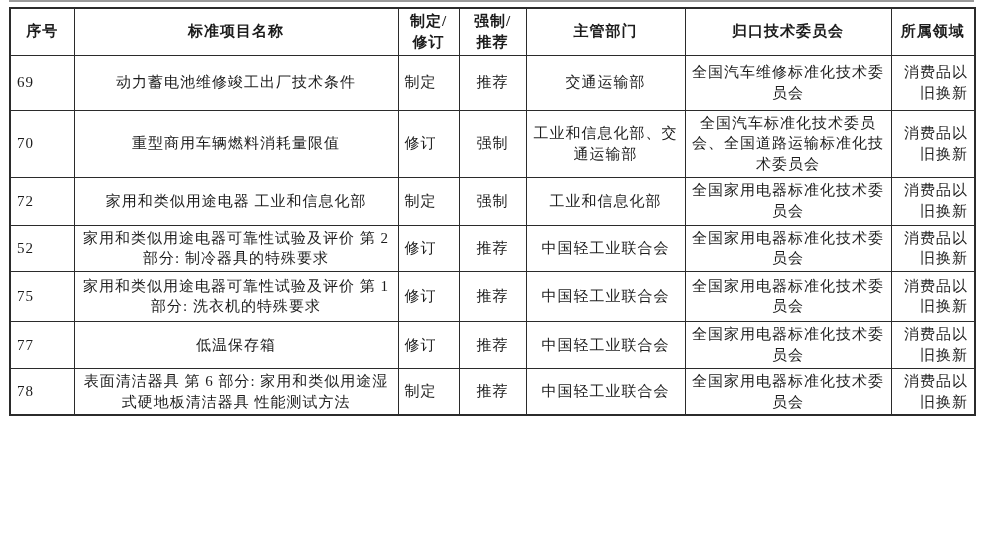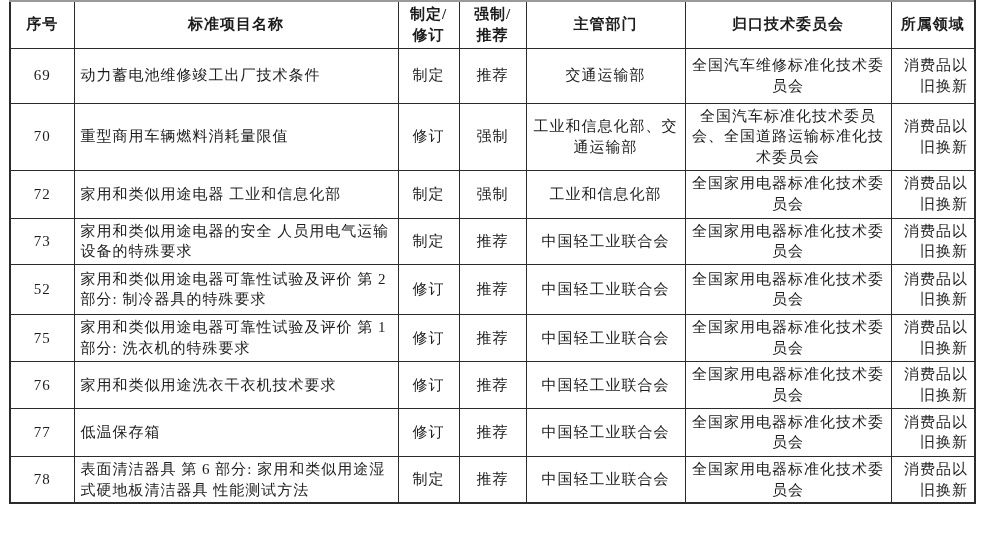--- a/index.html
+++ b/index.html
@@ -6,21 +6,21 @@
     margin: 0;
     padding: 0;
     background: #ffffff;
     font-family: "Liberation Serif", "DejaVu Serif", serif;
     color: #1c1c1c;
   }
   .page {
     width: 983px;
     height: 552px;
     box-sizing: border-box;
-    padding: 0 8px 0 9px;
+    padding: 7px 8px 0 9px;
     background: #ffffff;
     overflow: hidden;
     position: relative;
   }
   .top-cut-line {
     position: absolute;
     top: 0;
     left: 9px;
     width: 965px;
     height: 2px;
@@ -63,23 +63,23 @@
   tbody tr:nth-child(2)  { height: 60px; }
   tbody tr:nth-child(3)  { height: 48px; }
   tbody tr:nth-child(4)  { height: 43px; }
   tbody tr:nth-child(5)  { height: 50px; }
   tbody tr:nth-child(6)  { height: 47px; }
   tbody tr:nth-child(7)  { height: 47px; }
   tbody tr:nth-child(8)  { height: 48px; }
   tbody tr:nth-child(9)  { height: 45px; }
   tbody tr:nth-child(10) { height: 50px; }
 
-  td.cell-seq       { text-align: center; }
-  td.cell-name      { text-align: left; padding-left: 11px; padding-right: 8px; }
-  td.cell-type      { text-align: center; margin-left: 20px; }
+  td.cell-seq       { text-align: left; }
+  td.cell-name      { text-align: center; padding-left: 11px; padding-right: 8px; }
+  td.cell-type      { text-align: left; margin-left: 20px; }
   td.cell-mandatory { text-align: center; }
   td.cell-dept      { text-align: center; padding-left: 9px; padding-right: 5px; }
   td.cell-committee { text-align: center; padding-left: 7px; padding-right: 4px; }
   td.cell-field     { text-align: right; padding-left: 3px; padding-right: 3px; }
 
   .hdr-two-line span { display: block; }
 </style>
 </head>
 <body>
 
@@ -135,49 +135,31 @@
       <tr>
         <td class="cell-seq">72</td>
         <td class="cell-name">家用和类似用途电器 工业和信息化部</td>
         <td class="cell-type">制定</td>
         <td class="cell-mandatory">强制</td>
         <td class="cell-dept">工业和信息化部</td>
         <td class="cell-committee">全国家用电器标准化技术委员会</td>
         <td class="cell-field">消费品以旧换新</td>
       </tr>
       <tr>
-        <td class="cell-seq">73</td>
-        <td class="cell-name">家用和类似用途电器的安全 人员用电气运输设备的特殊要求</td>
-        <td class="cell-type">制定</td>
-        <td class="cell-mandatory">推荐</td>
-        <td class="cell-dept">中国轻工业联合会</td>
-        <td class="cell-committee">全国家用电器标准化技术委员会</td>
-        <td class="cell-field">消费品以旧换新</td>
-      </tr>
-      <tr>
         <td class="cell-seq">52</td>
         <td class="cell-name">家用和类似用途电器可靠性试验及评价 第 2 部分: 制冷器具的特殊要求</td>
         <td class="cell-type">修订</td>
         <td class="cell-mandatory">推荐</td>
         <td class="cell-dept">中国轻工业联合会</td>
         <td class="cell-committee">全国家用电器标准化技术委员会</td>
         <td class="cell-field">消费品以旧换新</td>
       </tr>
       <tr>
         <td class="cell-seq">75</td>
         <td class="cell-name">家用和类似用途电器可靠性试验及评价 第 1 部分: 洗衣机的特殊要求</td>
-        <td class="cell-type">修订</td>
-        <td class="cell-mandatory">推荐</td>
-        <td class="cell-dept">中国轻工业联合会</td>
-        <td class="cell-committee">全国家用电器标准化技术委员会</td>
-        <td class="cell-field">消费品以旧换新</td>
-      </tr>
-      <tr>
-        <td class="cell-seq">76</td>
-        <td class="cell-name">家用和类似用途洗衣干衣机技术要求</td>
         <td class="cell-type">修订</td>
         <td class="cell-mandatory">推荐</td>
         <td class="cell-dept">中国轻工业联合会</td>
         <td class="cell-committee">全国家用电器标准化技术委员会</td>
         <td class="cell-field">消费品以旧换新</td>
       </tr>
       <tr>
         <td class="cell-seq">77</td>
         <td class="cell-name">低温保存箱</td>
         <td class="cell-type">修订</td>

